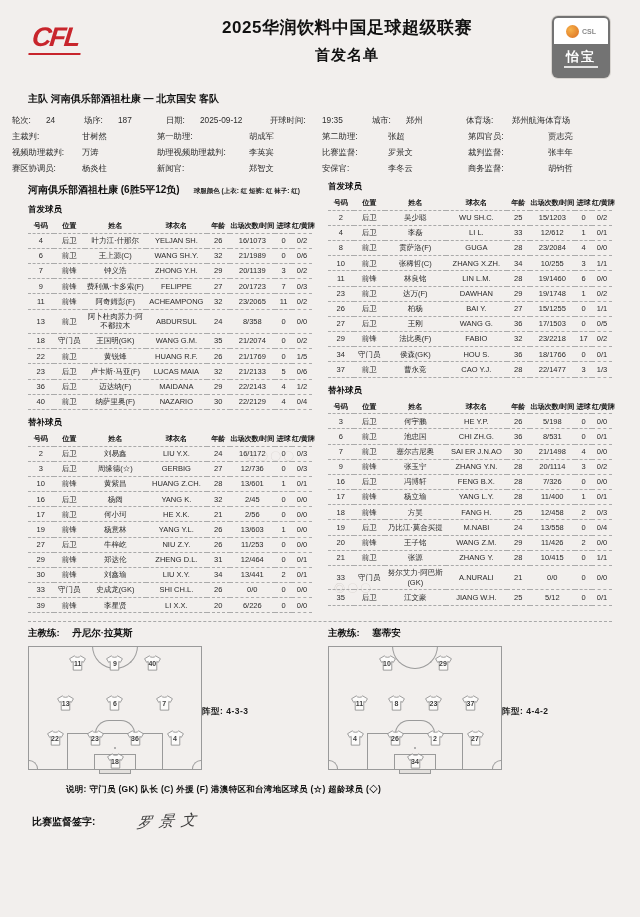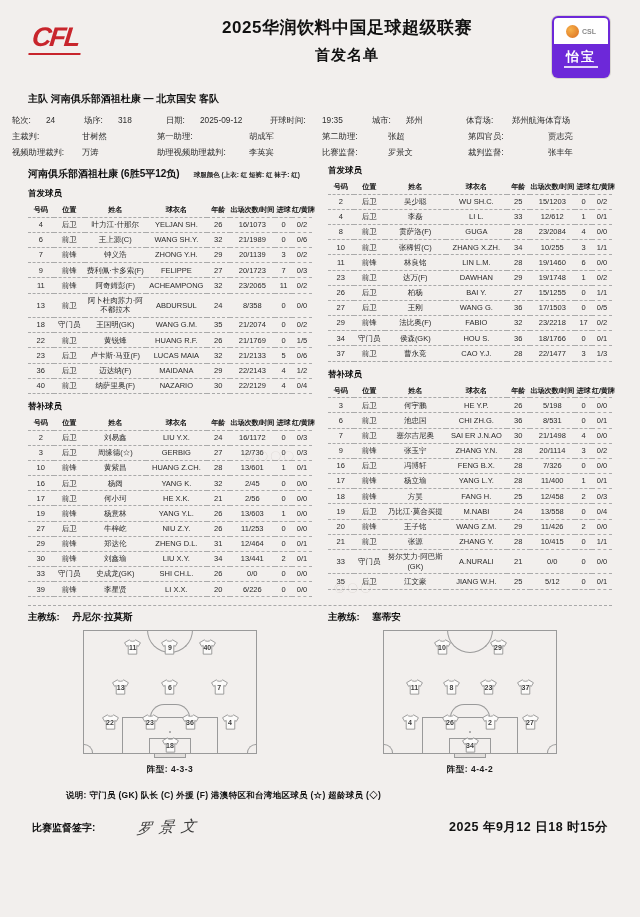--- a/index.html
+++ b/index.html
@@ -6,21 +6,21 @@
   body{background:#e8e5e3;font-family:"Liberation Sans",sans-serif;}
   .page{width:640px;height:917px;background:#f2efed;position:relative;overflow:hidden;color:#222;margin:0 auto;}
 
   
   .hdr{display:flex;align-items:flex-start;padding:16px 30px 0 30px;}
   .cfl{width:112px;padding-top:8px;}
   .cfl-text{font-size:27px;font-weight:bold;font-style:italic;color:#c8252c;letter-spacing:-2px;display:inline-block;transform:skewX(-6deg);border-bottom:2px solid #c8252c;line-height:1;padding:0 4px 2px 2px;}
   .titles{flex:1;text-align:center;}
   .t1{font-size:17px;font-weight:bold;color:#111;letter-spacing:.5px;}
   .t2{font-size:15px;font-weight:bold;color:#111;margin-top:7px;letter-spacing:1px;}
-  .csl{width:58px;height:62px;border-radius:6px;background:#6d28d9;padding:2px;box-sizing:border-box;box-shadow:0 0 0 1px #d8d4d0;}
+  .csl{width:58px;height:62px;border-radius:6px;background:#737373;padding:2px;box-sizing:border-box;box-shadow:0 0 0 1px #d8d4d0;}
   .csl-top{background:#fff;border-radius:4px 4px 0 0;height:26px;display:flex;align-items:center;justify-content:center;gap:3px;}
   .csl-ball{width:13px;height:13px;border-radius:50%;background:radial-gradient(circle at 35% 35%,#f7b24a,#d96b1f);}
   .csl-txt{font-size:7px;color:#8a8a8a;font-weight:bold;}
   .csl-bottom{height:30px;display:flex;flex-direction:column;align-items:center;justify-content:center;}
   .csl-brand{color:#fff;font-size:13px;font-weight:bold;letter-spacing:2px;line-height:1;}
   .csl-line{width:34px;height:2px;background:rgba(255,255,255,.8);margin-top:3px;}
 
   
   .teamsline{padding:14px 28px 0 28px;font-size:10px;font-weight:bold;color:#111;}
   .info{padding:4px 28px 0 12px;}
@@ -40,21 +40,21 @@
   .ltable th{font-size:7.2px;font-weight:bold;color:#151515;white-space:nowrap;letter-spacing:-.2px;overflow:visible;}
   .ltable th,.ltable td{padding:2.4px 0;text-align:center;border-bottom:1px dashed #a9a9a9;line-height:1.25;vertical-align:middle;}
   .c1{width:9%;}.c2{width:11%;}.c3{width:21.5%;}.c4{width:21.5%;}.c5{width:8%;}.c6{width:16%;}.c7{width:6%;}.c8{width:7%;}
 
   
   .divider{border-top:1px dashed #a9a9a9;margin:8px 28px 0 28px;}
   .coachrow{display:flex;justify-content:space-between;padding:5px 28px 0 28px;}
   .coach{width:calc(50% - 8px);font-size:9.5px;font-weight:bold;color:#111;}
   .coach .cname{margin-left:10px;}
   .pitches{display:flex;justify-content:space-between;padding:4px 28px 0 28px;}
-  .pcol{width:calc(50% - 8px);display:flex;flex-direction:column;align-items:center;}
+  .pcol{width:calc(50% - 8px);display:flex;align-items:center;}
   .pitch{width:172px;height:122px;border:1px solid #9a9a9a;position:relative;margin-top:2px;}
   .arc-top{position:absolute;top:-1px;left:50%;transform:translateX(-50%);width:44px;height:22px;border:1px solid #9a9a9a;border-top:none;border-radius:0 0 44px 44px;}
   .pen{position:absolute;bottom:-1px;left:50%;transform:translateX(-50%);width:94px;height:36px;border:1px solid #9a9a9a;border-bottom:none;}
   .goalbox{position:absolute;bottom:-1px;left:50%;transform:translateX(-50%);width:40px;height:15px;border:1px solid #9a9a9a;border-bottom:none;background:transparent;}
   .pen-arc{position:absolute;bottom:35px;left:50%;transform:translateX(-50%);width:38px;height:13px;border:1px solid #9a9a9a;border-bottom:none;border-radius:38px 38px 0 0;}
   .spot{position:absolute;bottom:20px;left:50%;width:2px;height:2px;background:#9a9a9a;border-radius:50%;transform:translateX(-50%);}
   .corner{position:absolute;width:9px;height:9px;border:1px solid #9a9a9a;}
   .corner.bl{left:-1px;bottom:-1px;border-radius:0 9px 0 0;border-left:none;border-bottom:none;}
   .corner.br{right:-1px;bottom:-1px;border-radius:9px 0 0 0;border-right:none;border-bottom:none;}
   .goalbar{position:absolute;bottom:-5px;left:50%;transform:translateX(-50%);width:30px;height:3px;border:1px solid #9a9a9a;border-top:none;background:#e3e0dd;}
@@ -104,21 +104,21 @@
     </div>
   </div>
 
   <div class="teamsline">主队 河南俱乐部酒祖杜康 — 北京国安 客队</div>
   <div class="info">
     <div class="g g1">
 
     <span class="lbl">轮次:</span>
         <span class="val">24</span>
         <span class="lbl">场序:</span>
-        <span class="val">318</span>
+        <span class="val">187</span>
         <span class="lbl">日期:</span>
         <span class="val">2025-09-12</span>
         <span class="lbl">开球时间:</span>
         <span class="val">19:35</span>
         <span class="lbl">城市:</span>
         <span class="val">郑州</span>
         <span class="lbl">体育场:</span>
         <span class="val">郑州航海体育场</span>
       </div>
     <div class="g g2">
@@ -135,20 +135,31 @@
     <div class="g g2">
 
     <span class="lbl">视频助理裁判:</span>
         <span class="val">万涛</span>
         <span class="lbl">助理视频助理裁判:</span>
         <span class="val">李英宾</span>
         <span class="lbl">比赛监督:</span>
         <span class="val">罗景文</span>
         <span class="lbl">裁判监督:</span>
         <span class="val">张丰年</span>
+      </div>
+    <div class="g g2">
+
+    <span class="lbl">赛区协调员:</span>
+        <span class="val">杨炎柱</span>
+        <span class="lbl">新闻官:</span>
+        <span class="val">郑智文</span>
+        <span class="lbl">安保官:</span>
+        <span class="val">李冬云</span>
+        <span class="lbl">商务监督:</span>
+        <span class="val">胡钧哲</span>
       </div>
   </div>
 
   <div class="cols">
 
     <div class="col">
       <div class="thead">
         <span class="tname">河南俱乐部酒祖杜康 (6胜5平12负)</span>
         <span class="tkit">球服颜色 (上衣: 红 短裤: 红 袜子: 红)</span>
       </div>
@@ -857,19 +868,18 @@
         <span>4-4-2</span>
       </div>
     </div>
   </div>
 
   <div class="legend">说明: 守门员 (GK) 队长 (C) 外援 (F) 港澳特区和台湾地区球员 (☆) 超龄球员 (◇)</div>
 
   <div class="sigrow">
     <span class="siglabel">比赛监督签字:</span>
     <span class="sig">罗景文</span>
-    <span class="reptime">2025 年9月12 日18 时15分</span>
   </div>
 
   <span class="wm wm1">◎〇〇〇</span>
   <span class="wm wm2">◎〇〇</span>
 
 </div>
 
 </body></html>

